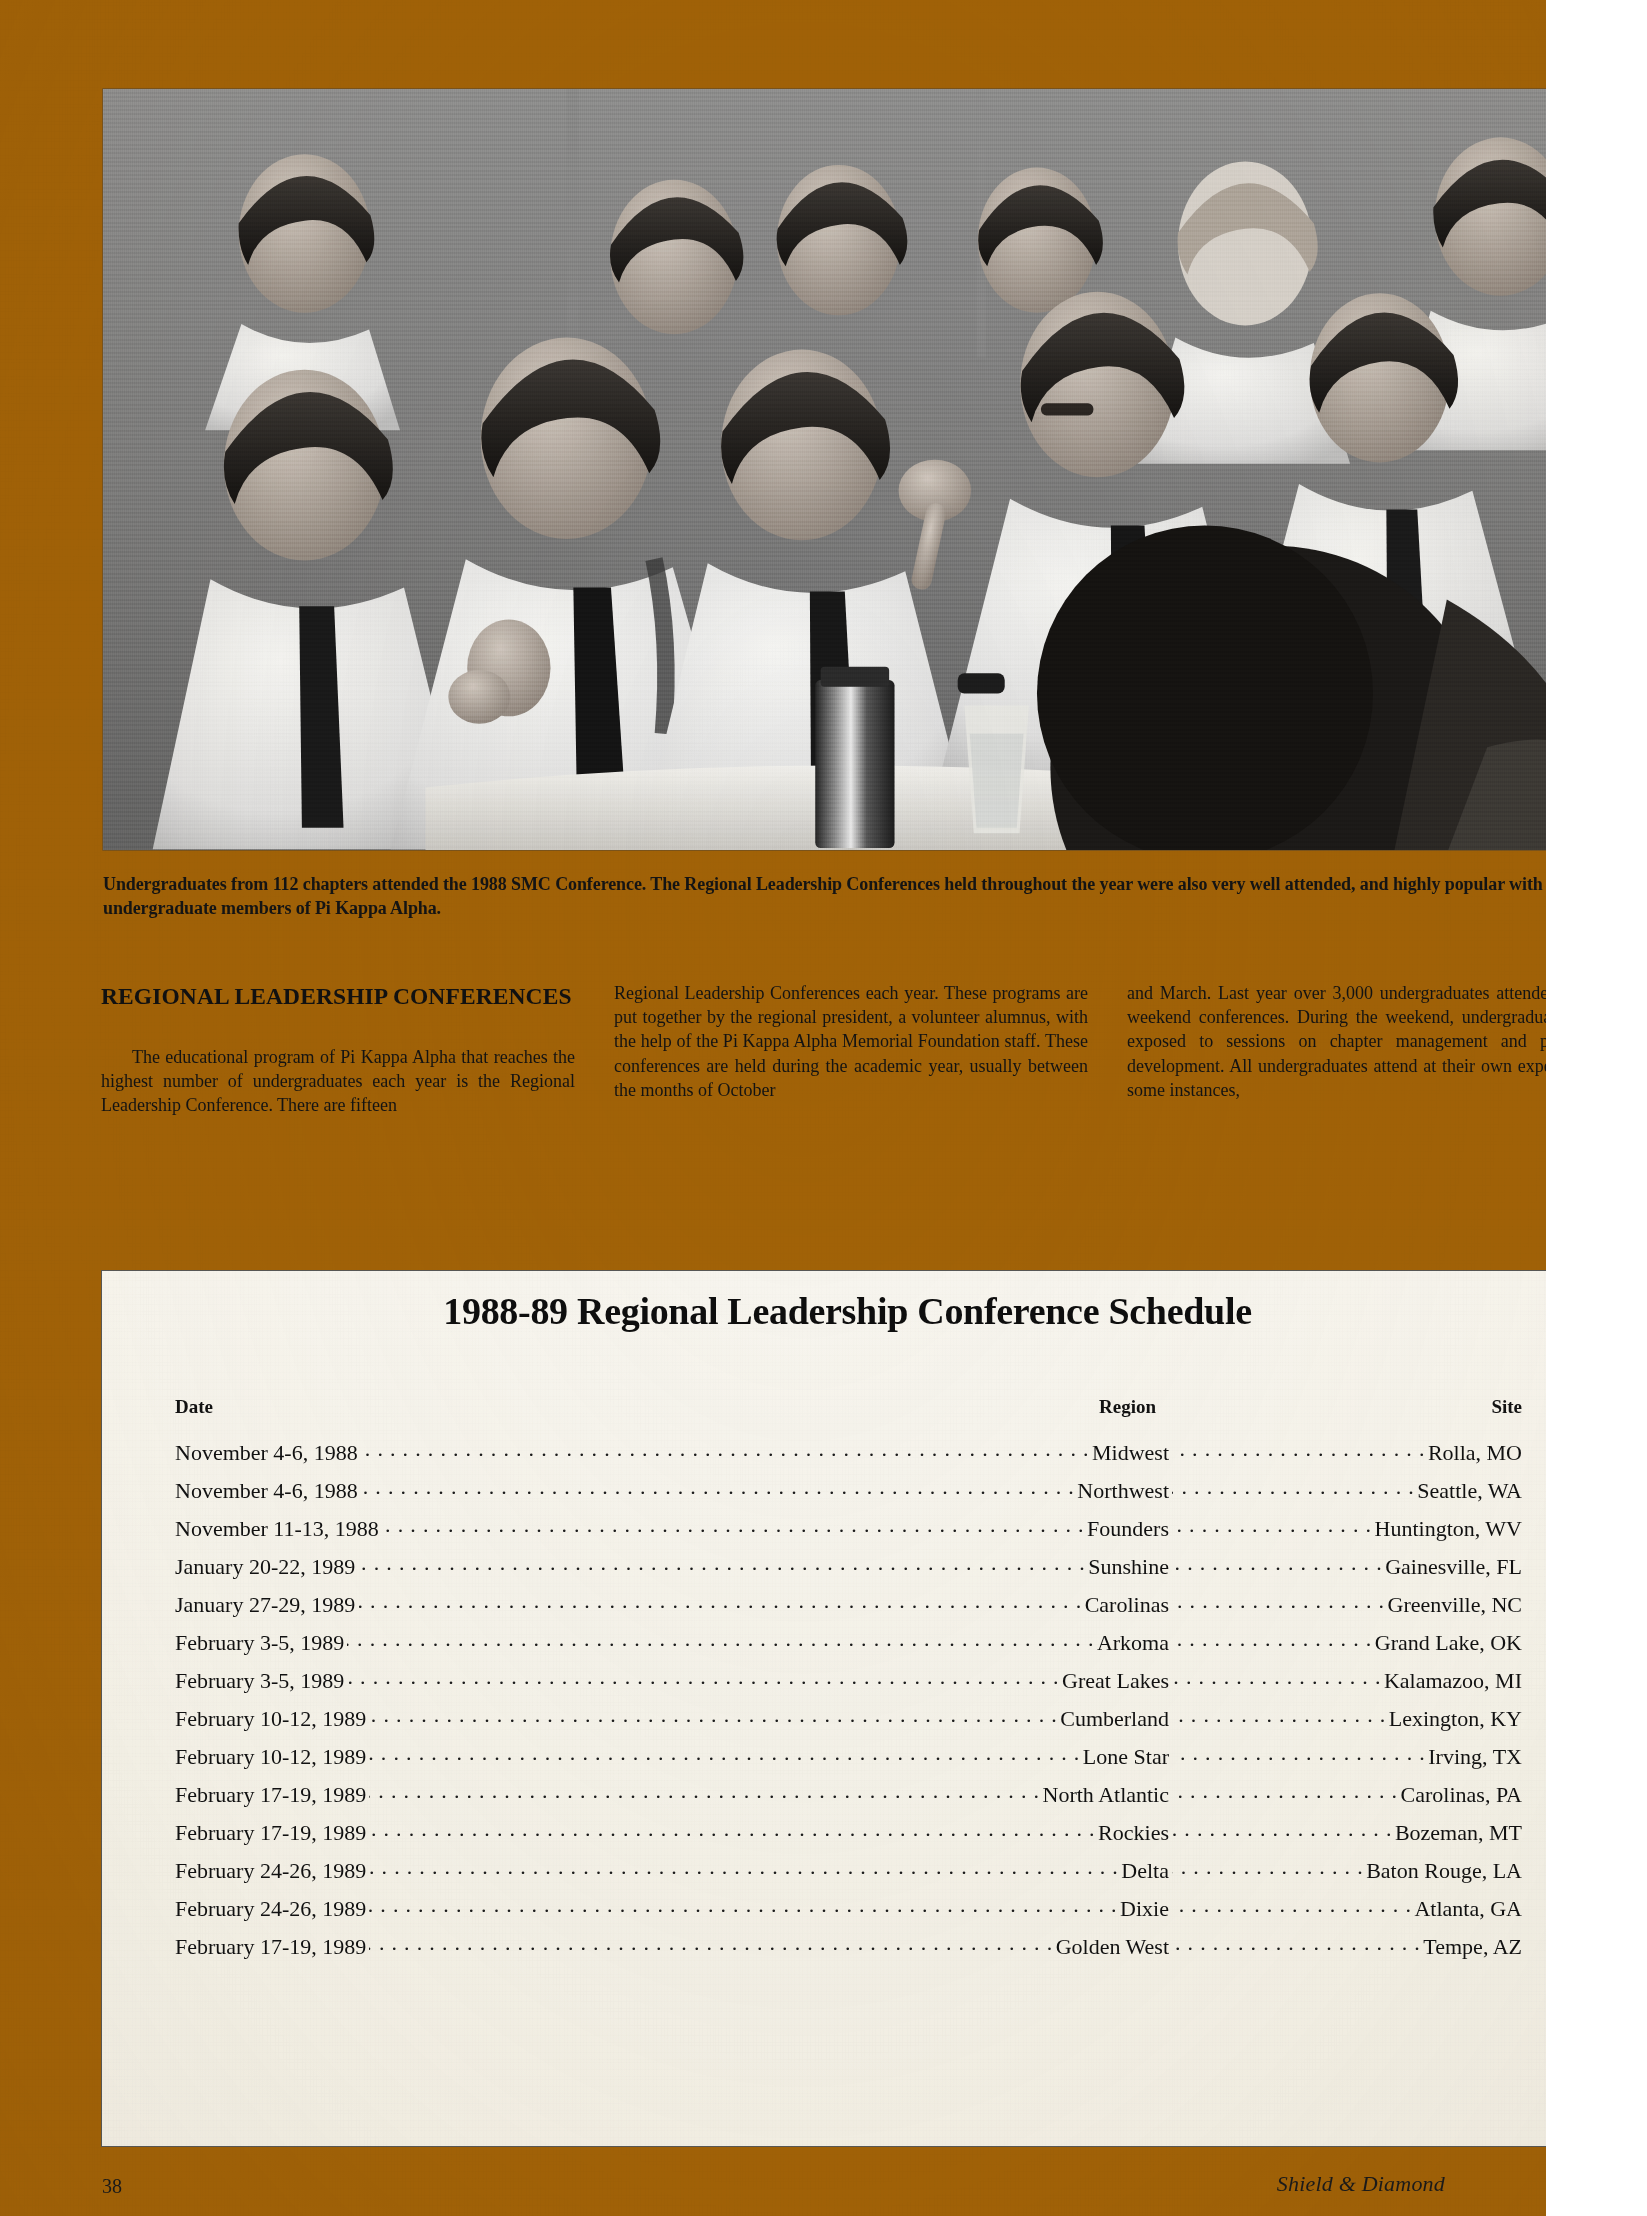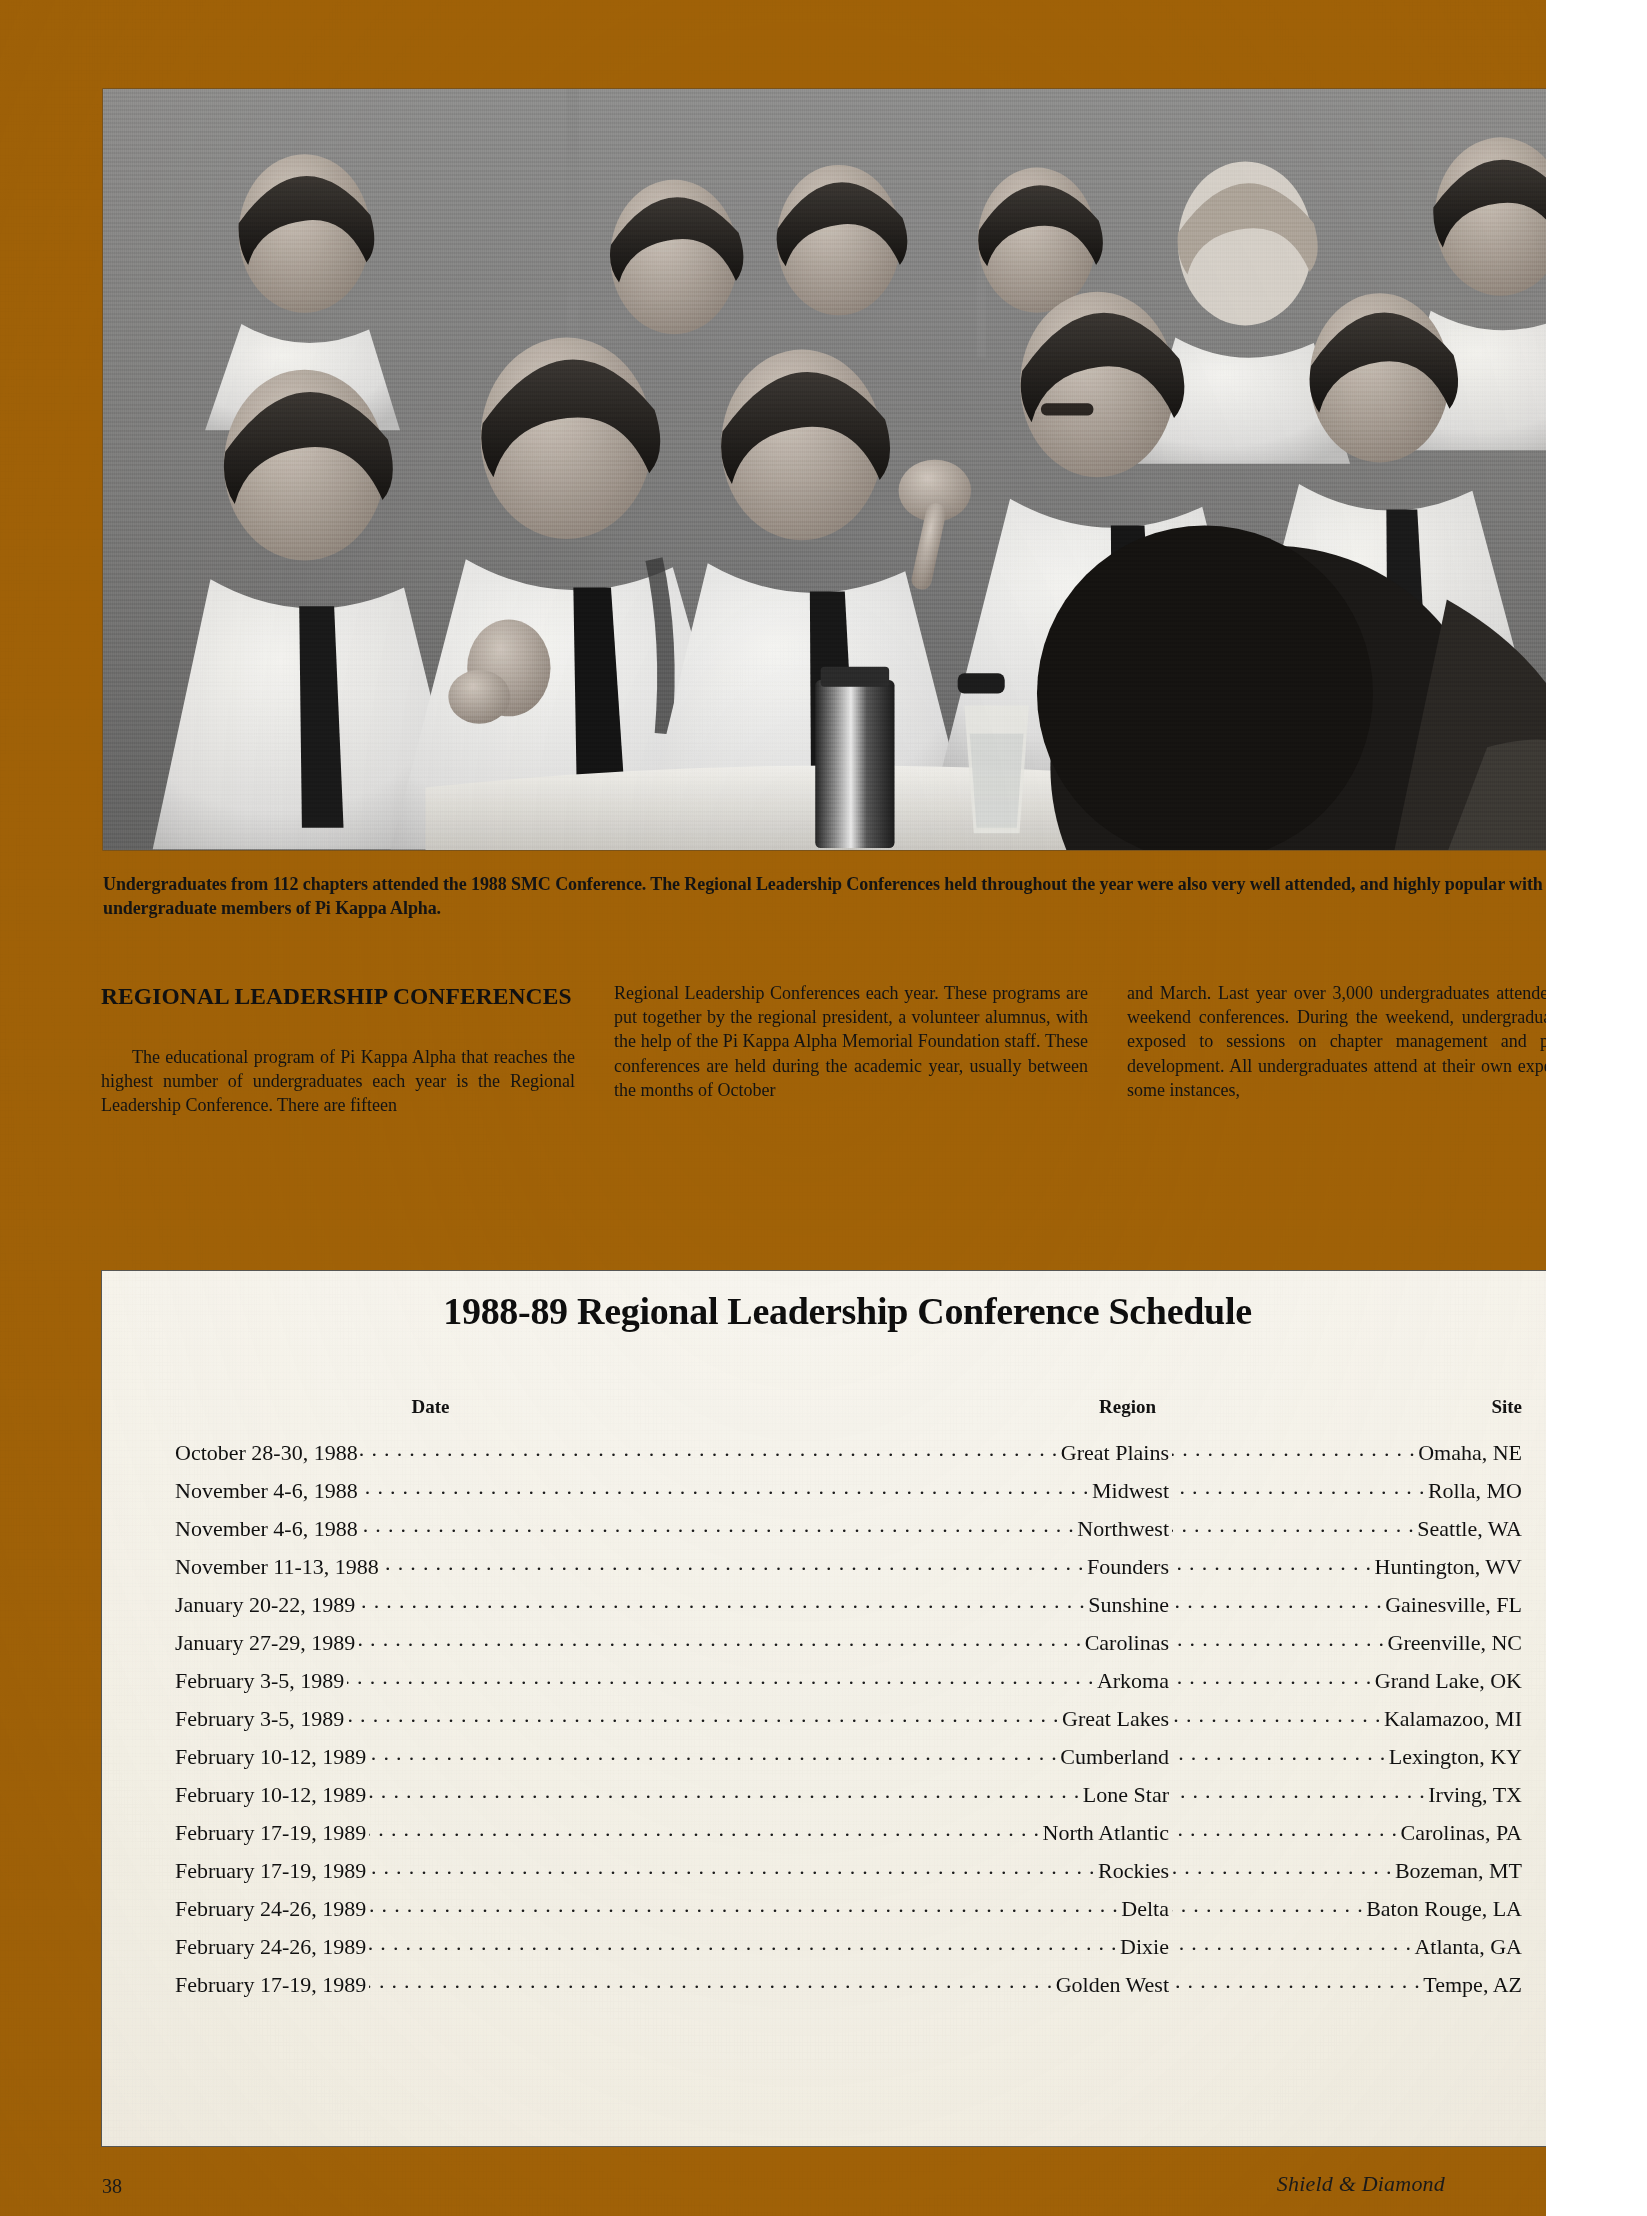--- a/index.html
+++ b/index.html
@@ -125,21 +125,21 @@
     margin: 63px 71px 0 73px;
   }
   .sched-head {
     display: flex;
     font-family: "Liberation Serif", serif;
     font-weight: bold;
     font-size: 19px;
     color: #121212;
     margin-bottom: 20px;
   }
-  .sched-head .h-date   { width: 511px; text-align: center; }
+  .sched-head .h-date   { width: 511px; text-align: left; }
   .sched-head .h-region { width: 470px; text-align: right; }
   .sched-head .h-site   { flex: 1;      text-align: right; }
 
   .sched-row {
     display: flex;
     align-items: baseline;
     font-family: "Liberation Serif", serif;
     font-size: 22px;
     color: #111;
     height: 38px;
@@ -333,31 +333,20 @@
 
     <div class="table-wrap">
       <div class="sched-head">
         <div class="h-date">Date</div>
         <div class="h-region">Region</div>
         <div class="h-site">Site</div>
       </div>
       <div id="schedule-rows">
           <div class="sched-row">
             <div class="seg-a">
-              <span class="cell-date">October 28-30, 1988</span>
-              <span class="leader"></span>
-              <span class="cell-region">Great Plains</span>
-            </div>
-            <div class="seg-b">
-              <span class="leader"></span>
-              <span class="cell-site">Omaha, NE</span>
-            </div>
-          </div>
-          <div class="sched-row">
-            <div class="seg-a">
               <span class="cell-date">November 4-6, 1988</span>
               <span class="leader"></span>
               <span class="cell-region">Midwest</span>
             </div>
             <div class="seg-b">
               <span class="leader"></span>
               <span class="cell-site">Rolla, MO</span>
             </div>
           </div>
           <div class="sched-row">

